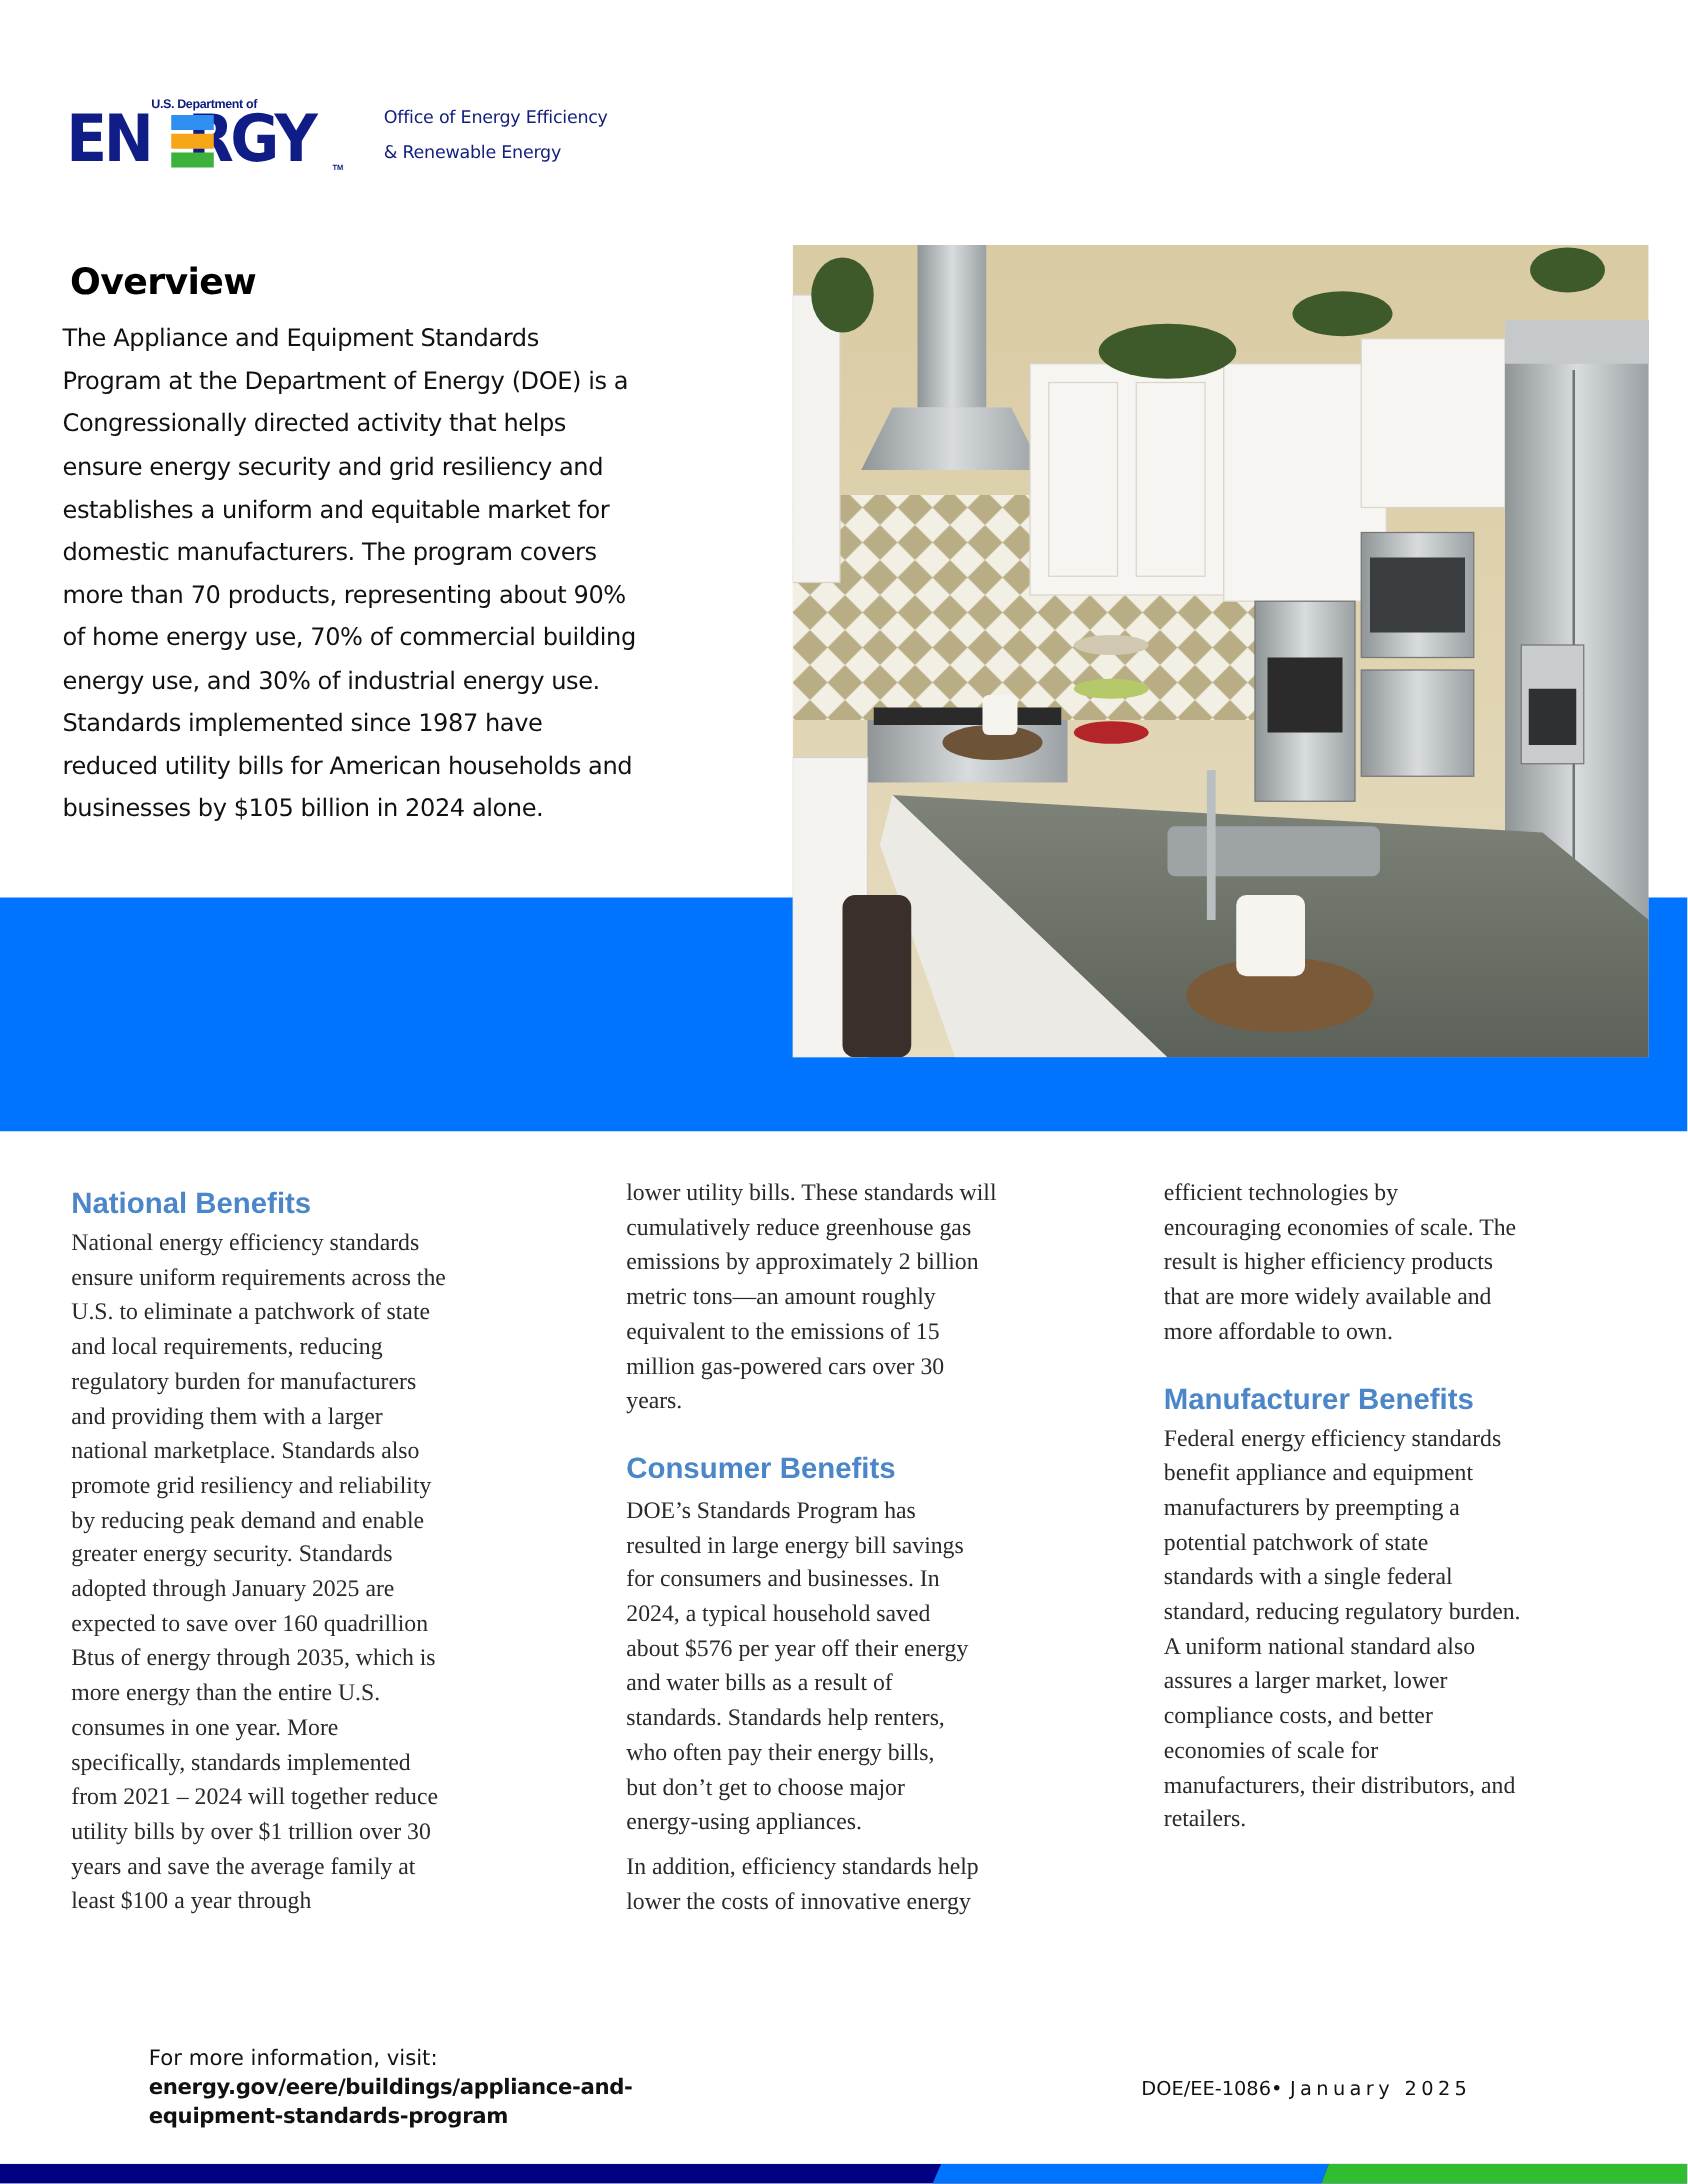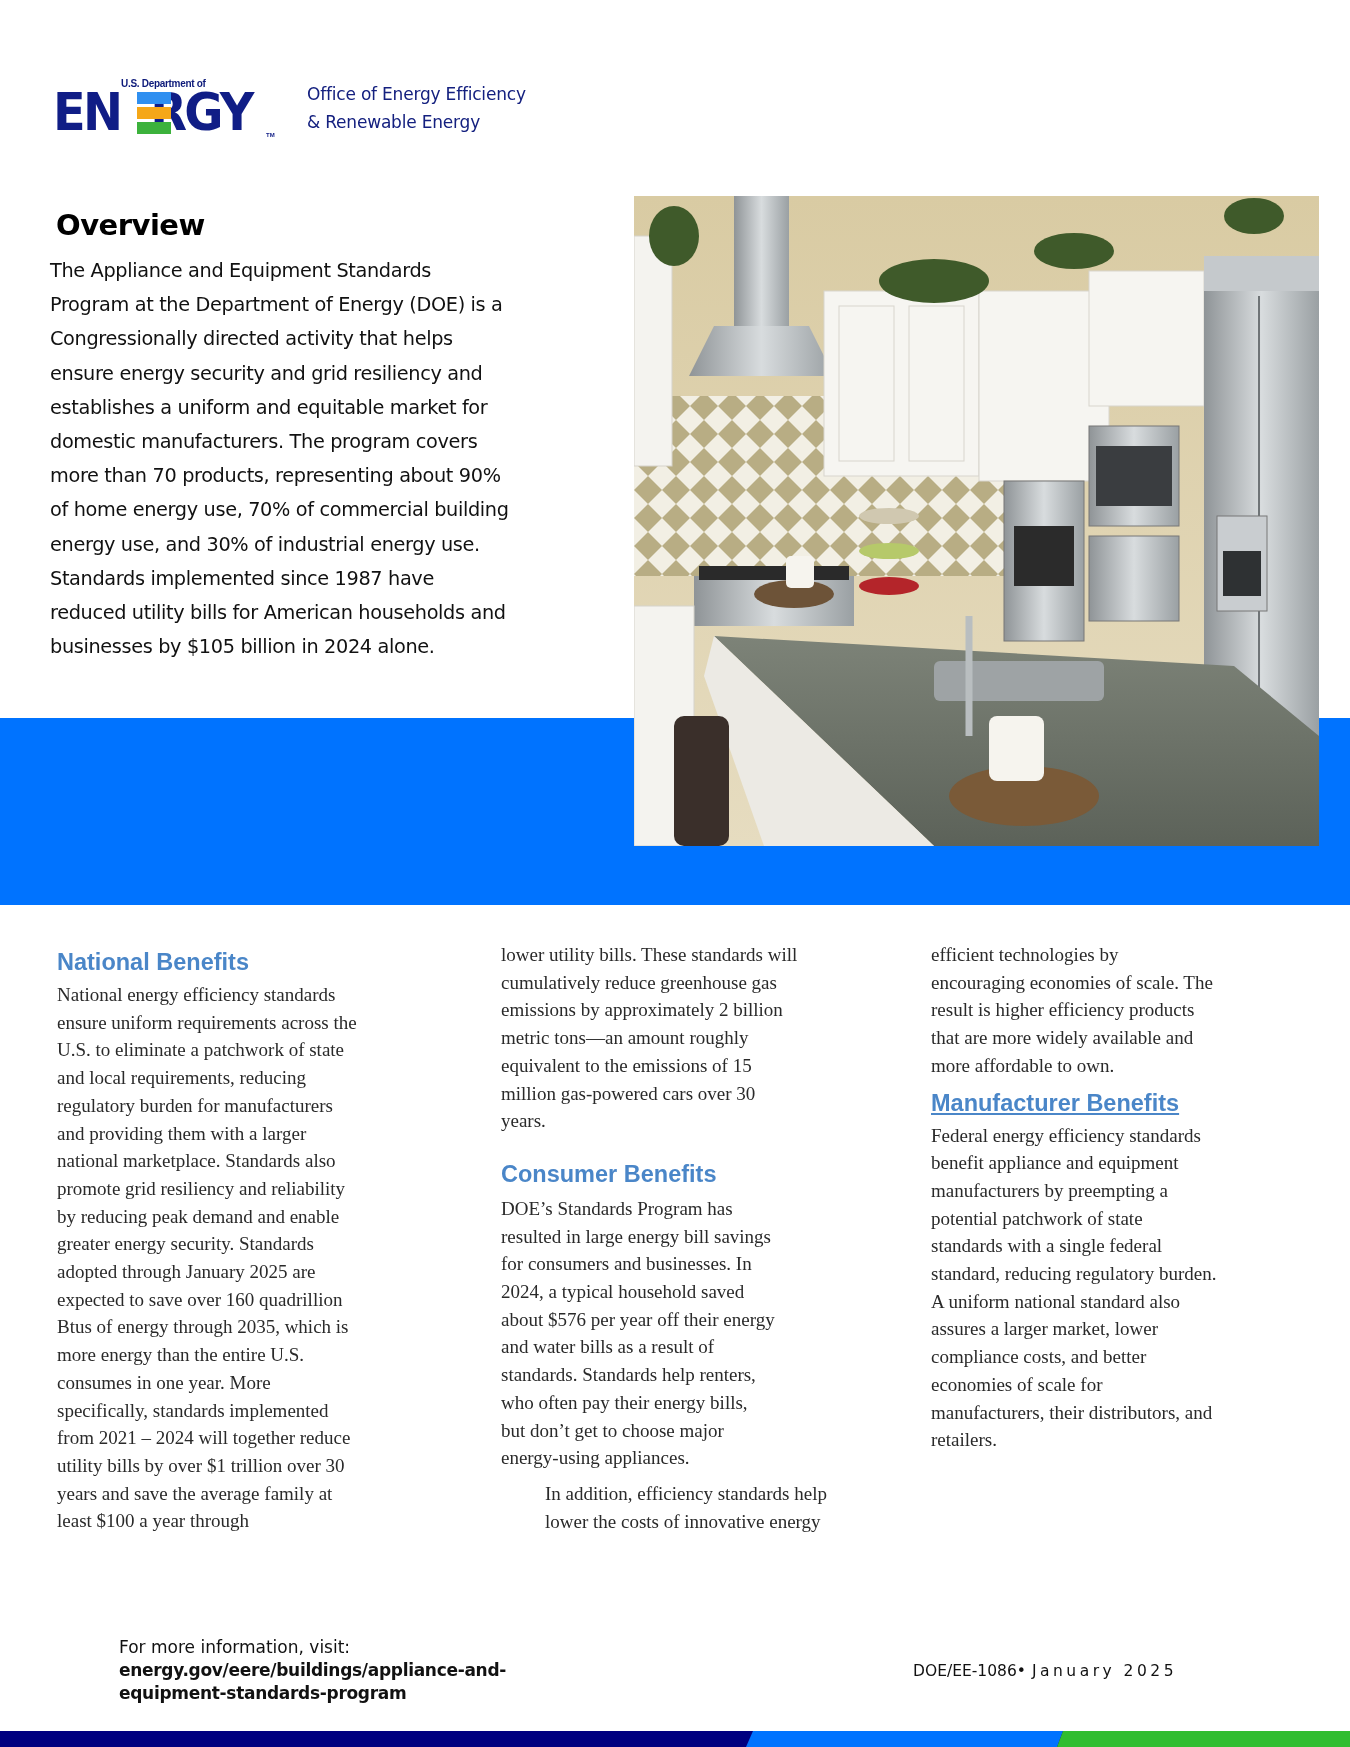--- a/index.html
+++ b/index.html
@@ -6,41 +6,41 @@
   body { width: 1350px; height: 1747px; position: relative; overflow: hidden; font-family: "Liberation Sans", sans-serif; color: #111; }
 
   
   .logo { position: absolute; left: 53px; top: 78px; width: 230px; height: 62px; }
   .logo .dept { position: absolute; left: 68px; top: 0; font-family: "Liberation Sans", sans-serif; font-weight: bold; font-size: 10px; letter-spacing: -0.3px; color: #0d1a7a; }
   .logo .word { position: absolute; left: 0; top: 6px; font-family: "DejaVu Sans", sans-serif; font-weight: bold; font-size: 52px; letter-spacing: -3px; color: #101d86; line-height: 56px; transform: scaleX(0.92); transform-origin: left center; }
   .logo .word .ghost { color: transparent; }
   .logo .bars { position: absolute; left: 84px; top: 14px; width: 34px; height: 42px; }
   .logo .bars div { height: 12px; margin-bottom: 3px; }
   .logo .tm { position: absolute; left: 213px; top: 54px; font-size: 6px; font-weight: bold; color: #101d86; }
-  .office { position: absolute; left: 307px; top: 80px; font-family: "DejaVu Sans", sans-serif; font-size: 17px; line-height: 28px; color: #14207f; letter-spacing: -0.2px; }
+  .office { position: absolute; left: 307px; top: 80px; font-family: "DejaVu Sans", sans-serif; font-size: 14px; line-height: 28px; color: #14207f; letter-spacing: -0.2px; }
 
   
   .overview-title { position: absolute; left: 56px; top: 208px; font-family: "DejaVu Sans", sans-serif; font-weight: bold; font-size: 29px; letter-spacing: -0.5px; color: #000; }
   .overview-body { position: absolute; left: 50px; top: 254px; width: 560px; font-family: "DejaVu Sans", sans-serif; font-size: 19.3px; line-height: 34.2px; color: #111; letter-spacing: -0.35px; white-space: pre-line; }
 
   .blue-band { position: absolute; left: 0; top: 718px; width: 1350px; height: 187px; }
   .photo { position: absolute; left: 634px; top: 196px; width: 685px; height: 650px; overflow: hidden; }
 
   
   .col { position: absolute; font-family: "Liberation Serif", serif; font-size: 19px; line-height: 27.7px; color: #2a2a2a; }
   .col h2 { margin: 0; font-family: "Liberation Sans", sans-serif; font-weight: bold; font-size: 23.5px; color: #4a86c8; line-height: 30px; }
   .col p { margin: 0; white-space: pre-line; }
   .col1 { left: 57px; top: 947px; width: 360px; }
   .col1 p { margin-top: 4px; }
   .col2 { left: 501px; top: 941px; width: 380px; }
   .col2 h2 { margin-top: 24px; }
   .col2 p.p2 { margin-top: 6px; }
-  .col2 p.p3 { margin-top: 8px; margin-left: 44px; }
+  .col2 p.p3 { margin-top: 8px; }
   .col3 { left: 931px; top: 941px; width: 380px; }
-  .col3 h2 { margin-top: 8px; text-decoration: underline; }
+  .col3 h2 { margin-top: 24px; }
   .col3 p.p2 { margin-top: 4px; }
 
   
   .more-info { position: absolute; left: 119px; top: 1636px; font-family: "DejaVu Sans", sans-serif; font-size: 17px; line-height: 23px; color: #111; }
   .more-info .url { font-weight: bold; white-space: pre-line; display: block; letter-spacing: -0.3px; }
   .doc-id { position: absolute; left: 913px; top: 1662px; font-family: "DejaVu Sans", sans-serif; font-size: 15.5px; color: #111; }
   .doc-id .date { letter-spacing: 3.5px; margin-left: 6px; }
   .footer-bar { position: absolute; left: 0; top: 1731px; width: 1350px; height: 16px; }
 </style>
 </head>

